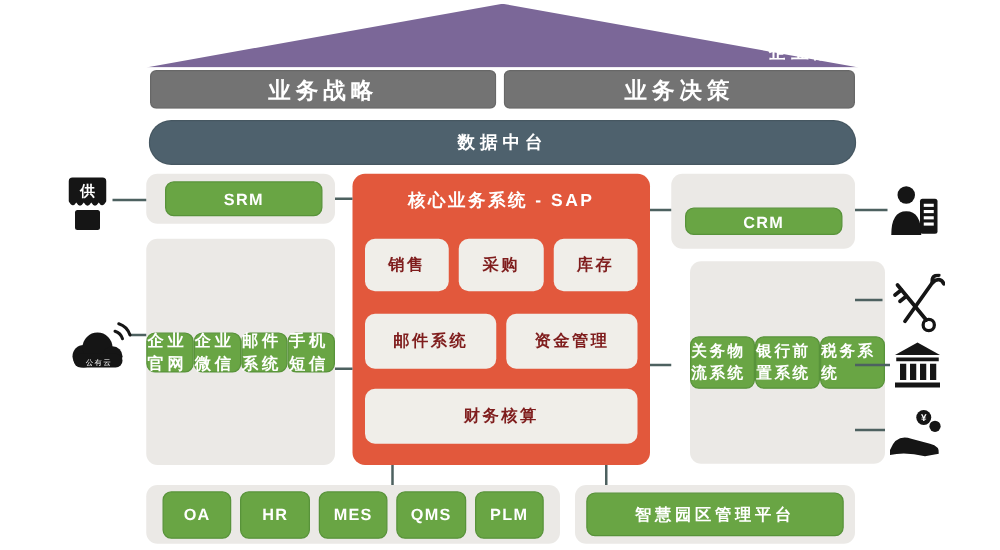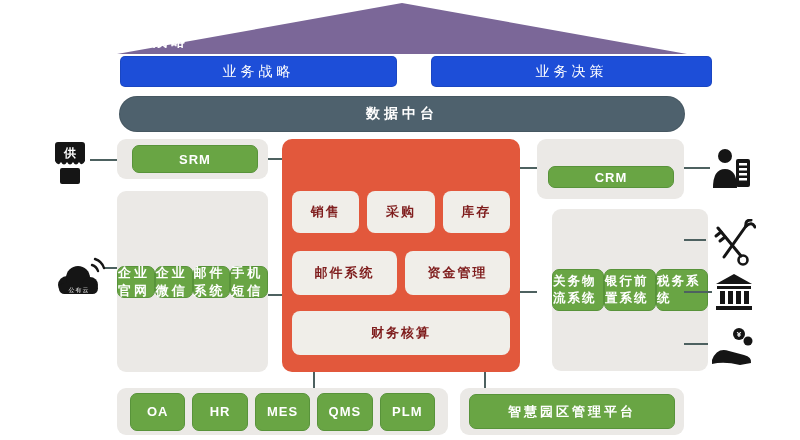--- a/index.html
+++ b/index.html
@@ -7,25 +7,25 @@
     width:800px;height:440px;background:#ffffff;overflow:hidden;
     font-family:"Liberation Sans","DejaVu Sans",sans-serif;
     -webkit-font-smoothing:antialiased;
   }
   .stage{position:relative;width:800px;height:440px;background:#ffffff;}
   .abs{position:absolute;box-sizing:border-box;}
 
   
   .roof-tri{background:#7B6798;clip-path:polygon(50% 0%,100% 100%,0% 100%);}
   .roof-label{color:#fff;font-size:14px;font-weight:bold;letter-spacing:4px;
-    text-align:left;}
-
-  
-  .pbox{background:#1d4ed8;border:1px solid rgba(0,0,0,.10);border-radius:5px;
-    color:#fff;font-size:14px;font-weight:normal;letter-spacing:4px;
+    text-align:right;}
+
+  
+  .pbox{background:#737373;border:1px solid rgba(0,0,0,.10);border-radius:5px;
+    color:#fff;font-size:18px;font-weight:bold;letter-spacing:4px;
     display:flex;align-items:center;justify-content:center;}
 
   
   .databar{background:#4E616D;border:1px solid rgba(0,0,0,.10);border-radius:18px;
     color:#fff;font-size:14px;font-weight:bold;letter-spacing:4px;
     display:flex;align-items:center;justify-content:center;}
 
   
   .panel{background:#EBE9E6;border-radius:9px;}
 
@@ -57,38 +57,39 @@
 </style>
 </head>
 <body>
 
 <div class="stage">
 
   <div class="abs roof-tri" style="left:117px;top:3px;width:570px;height:51px;"></div>
   <div class="abs roof-label" style="left:117px;top:33px;width:570px;">企业战略</div>
 
   <div class="abs pbox" style="left:120px;top:56px;width:277px;height:31px;">业务战略</div>
-  <div class="abs pbox" style="left:403px;top:56px;width:281px;height:31px;margin-left:28px;">业务决策</div>
+  <div class="abs pbox" style="left:403px;top:56px;width:281px;height:31px;">业务决策</div>
 
   <div class="abs databar" style="left:119px;top:96px;width:566px;height:36px;">数据中台</div>
 
   <div class="abs panel" style="left:117px;top:139px;width:151px;height:40px;">
     <div class="gbox latin abs" style="left:15px;top:6px;right:10px;bottom:6px;">SRM</div>
   </div>
 
   <div class="abs panel" style="left:117px;top:191px;width:151px;height:181px;">
     <div class="vstack">
       <div class="gbox" style="width:122px;height:30px;">企业官网</div>
       <div class="gbox" style="width:122px;height:30px;">企业微信</div>
       <div class="gbox" style="width:122px;height:30px;">邮件系统</div>
       <div class="gbox" style="width:122px;height:30px;">手机短信</div>
     </div>
   </div>
 
   <div class="abs sap" style="left:282px;top:139px;width:238px;height:233px;">
+    <div class="sap-title" style="margin-top:13px;">核心业务系统 - SAP</div>
     <div class="sap-row abs" style="left:10px;right:10px;top:52px;height:42px;">
       <div class="sap-cell">销售</div>
       <div class="sap-cell">采购</div>
       <div class="sap-cell">库存</div>
     </div>
     <div class="sap-row abs" style="left:10px;right:10px;top:112px;height:44px;">
       <div class="sap-cell">邮件系统</div>
       <div class="sap-cell">资金管理</div>
     </div>
     <div class="sap-row abs" style="left:10px;right:10px;top:172px;height:44px;">

